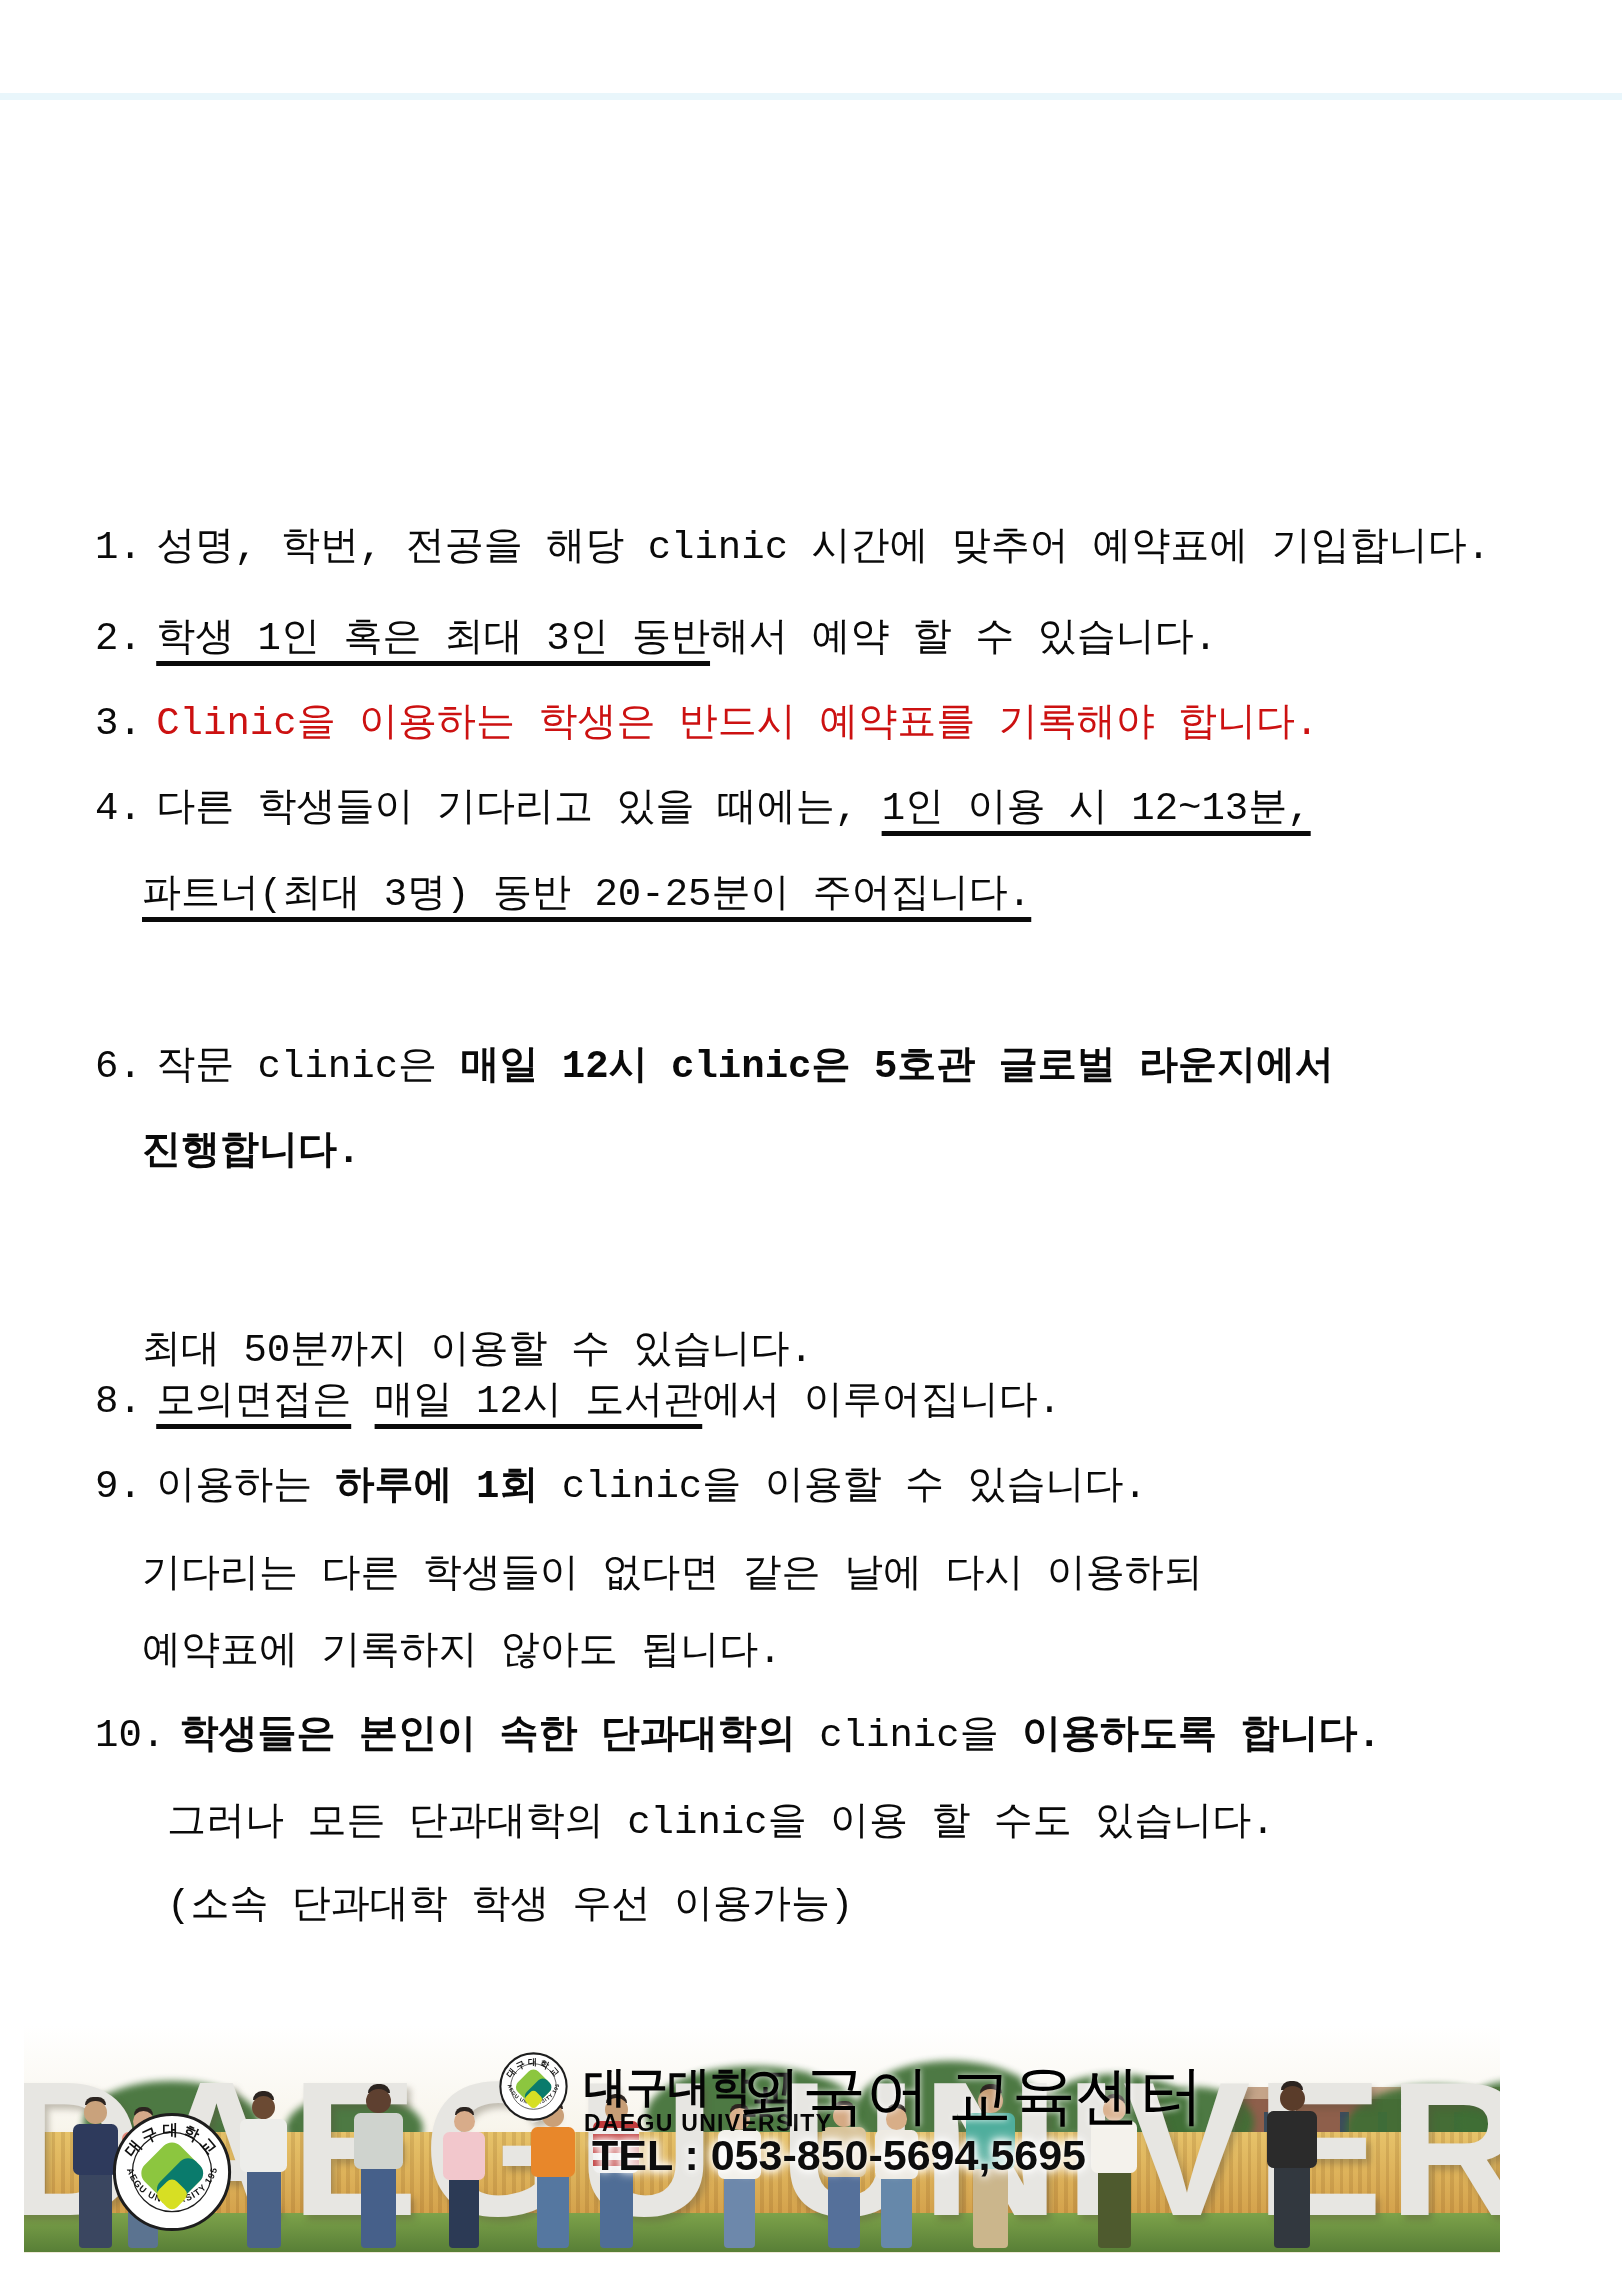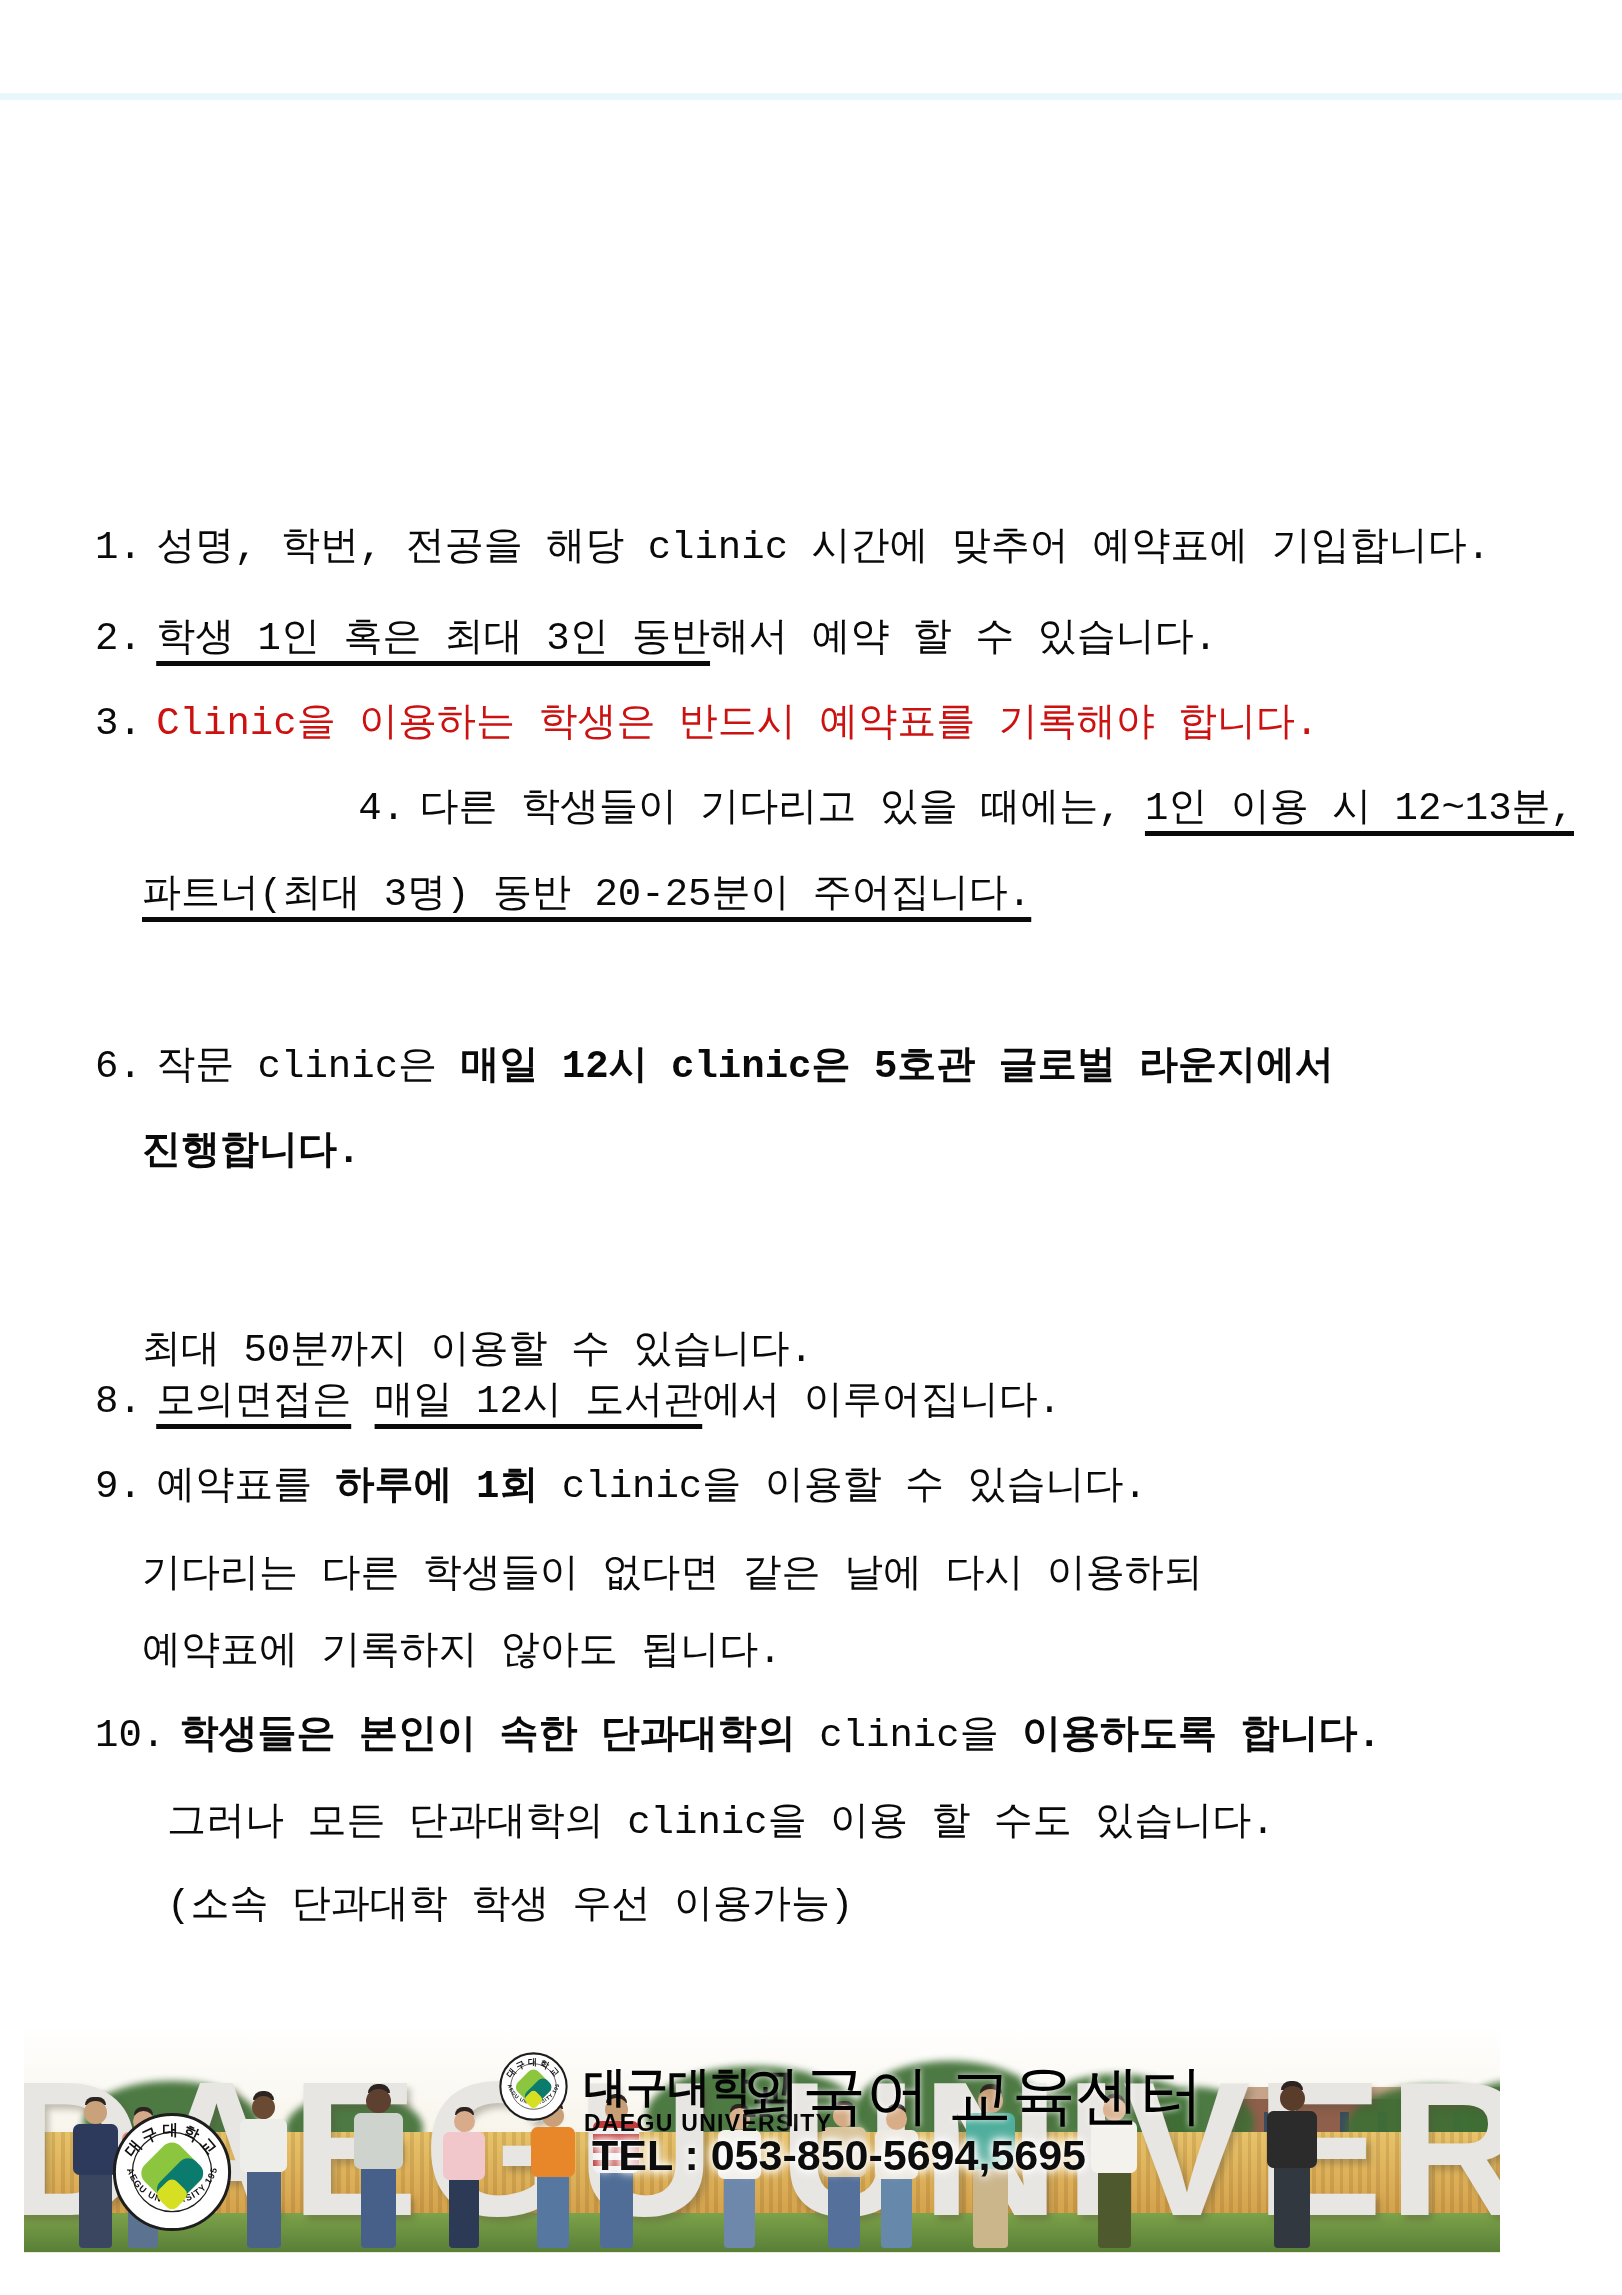--- a/index.html
+++ b/index.html
@@ -63,27 +63,27 @@
 <body>
 
 <div class="page">
 
   <div class="banner-glow"></div>
 
   <div class="guidelines">
       <div class="gline" style="top: 523px; padding-left: 0px;"><span class="gnum">1.</span><span class="gseg">성명, 학번, 전공을 해당 clinic 시간에 맞추어 예약표에 기입합니다.</span></div>
       <div class="gline" style="top: 614px; padding-left: 0px;"><span class="gnum">2.</span><span class="gseg u">학생 1인 혹은 최대 3인 동반</span><span class="gseg">해서 예약 할 수 있습니다.</span></div>
       <div class="gline" style="top: 699px; padding-left: 0px;"><span class="gnum">3.</span><span class="gseg red">Clinic을 이용하는 학생은 반드시 예약표를 기록해야 합니다.</span></div>
-      <div class="gline" style="top: 784px; padding-left: 0px; text-align: right;"><span class="gnum">4.</span><span class="gseg">다른 학생들이 기다리고 있을 때에는, </span><span class="gseg u">1인 이용 시 12~13분,</span></div>
+      <div class="gline" style="top: 784px; padding-left: 0px;"><span class="gnum">4.</span><span class="gseg">다른 학생들이 기다리고 있을 때에는, </span><span class="gseg u">1인 이용 시 12~13분,</span></div>
       <div class="gline" style="top: 870px; padding-left: 47px;"><span class="gseg u">파트너(최대 3명) 동반 20-25분이 주어집니다.</span></div>
       <div class="gline" style="top: 1042px; padding-left: 0px;"><span class="gnum">6.</span><span class="gseg">작문 clinic은 </span><span class="gseg b">매일 12시 clinic은 5호관 글로벌 라운지에서</span></div>
       <div class="gline" style="top: 1127px; padding-left: 47px;"><span class="gseg b">진행합니다.</span></div>
       <div class="gline" style="top: 1326px; padding-left: 47px;"><span class="gseg">최대 50분까지 이용할 수 있습니다.</span></div>
       <div class="gline" style="top: 1377px; padding-left: 0px;"><span class="gnum">8.</span><span class="gseg u">모의면접은</span><span class="gseg"> </span><span class="gseg u">매일 12시 도서관</span><span class="gseg">에서 이루어집니다.</span></div>
-      <div class="gline" style="top: 1462px; padding-left: 0px;"><span class="gnum">9.</span><span class="gseg">예약표를 </span><span class="gseg b">하루에 1회</span><span class="gseg"> clinic을 이용할 수 있습니다.</span></div>
+      <div class="gline" style="top: 1462px; padding-left: 0px;"><span class="gnum">9.</span><span class="gseg">이용하는 </span><span class="gseg b">하루에 1회</span><span class="gseg"> clinic을 이용할 수 있습니다.</span></div>
       <div class="gline" style="top: 1550px; padding-left: 47px;"><span class="gseg">기다리는 다른 학생들이 없다면 같은 날에 다시 이용하되</span></div>
       <div class="gline" style="top: 1627px; padding-left: 47px;"><span class="gseg">예약표에 기록하지 않아도 됩니다.</span></div>
       <div class="gline" style="top: 1711px; padding-left: 0px;"><span class="gnum">10.</span><span class="gseg b">학생들은 본인이 속한 단과대학의 </span><span class="gseg">clinic을 </span><span class="gseg b">이용하도록 합니다.</span></div>
       <div class="gline" style="top: 1798px; padding-left: 72px;"><span class="gseg">그러나 모든 단과대학의 clinic을 이용 할 수도 있습니다.</span></div>
       <div class="gline" style="top: 1881px; padding-left: 72px;"><span class="gseg">(소속 단과대학 학생 우선 이용가능)</span></div>
     </div>
 
   <div class="yellow-square"></div>
 
   <div class="photo">

